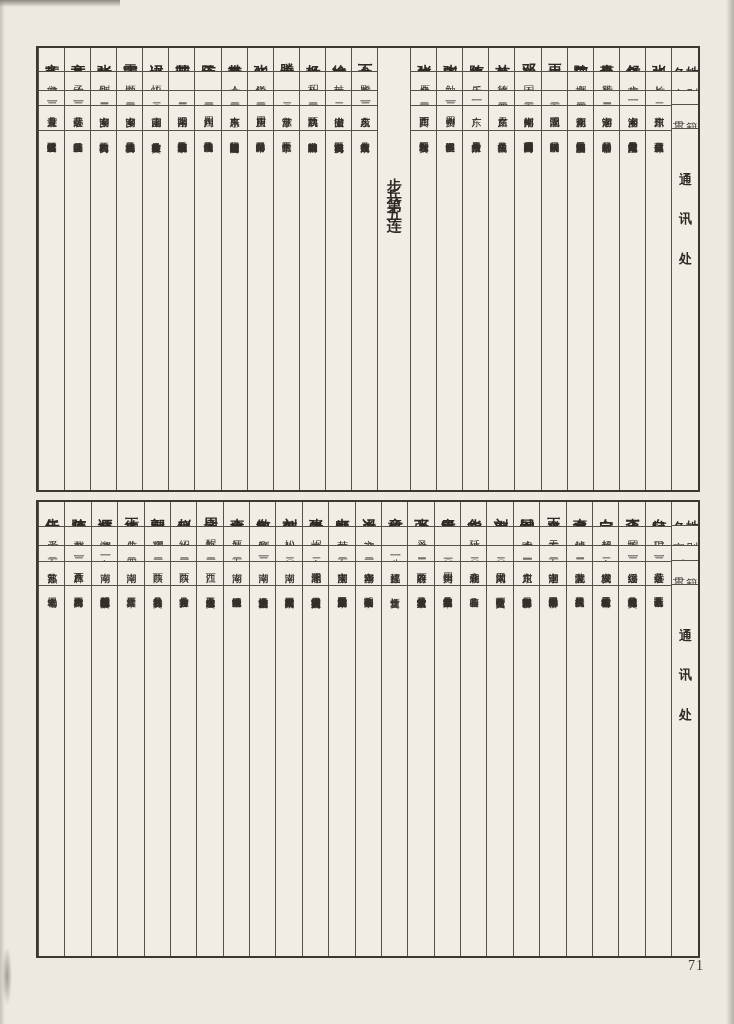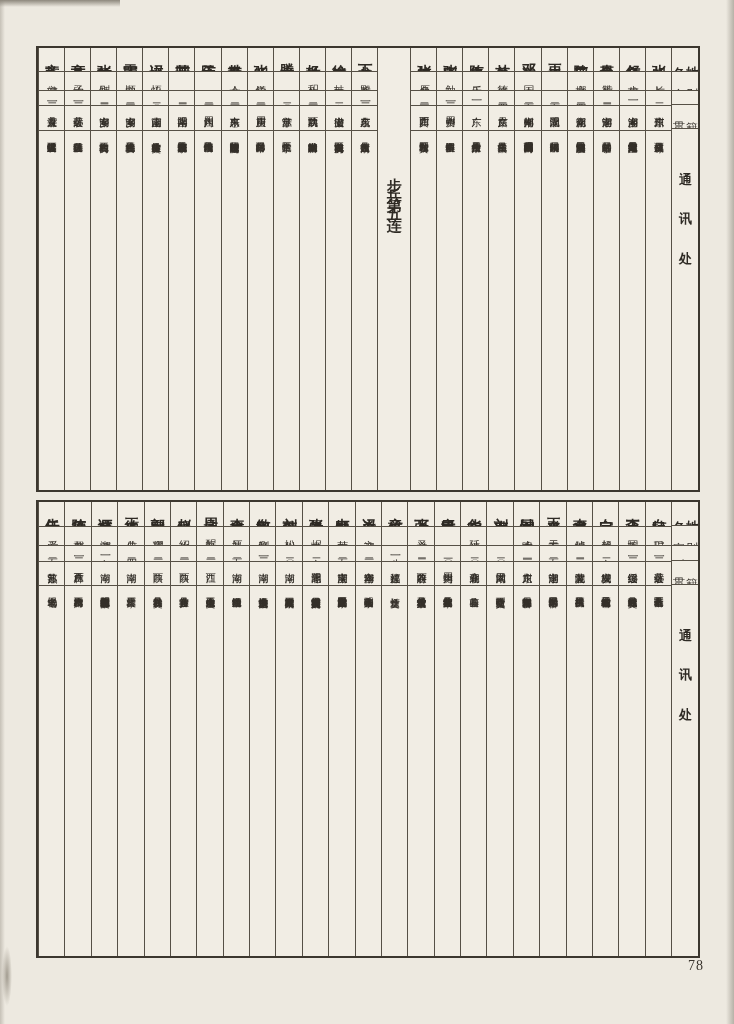--- a/index.html
+++ b/index.html
@@ -877,13 +877,13 @@
     </div>
     <div class="cell cell-native">
       <span class="vtext native-text">江苏常熟</span>
     </div>
     <div class="cell cell-addr">
       <span class="vtext addr-text">无锡杨舍老宅</span>
     </div>
   </div></div>
 </div>
 
-<div class="page-number">78</div>
+<div class="page-number">71</div>
 
 </body></html>

